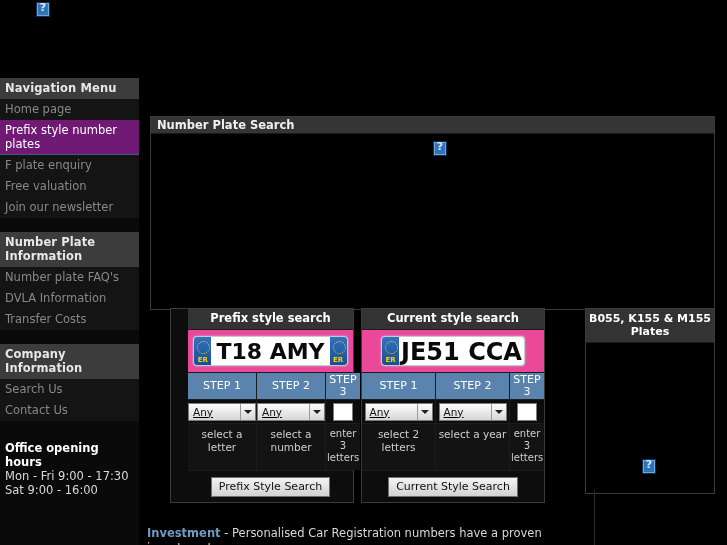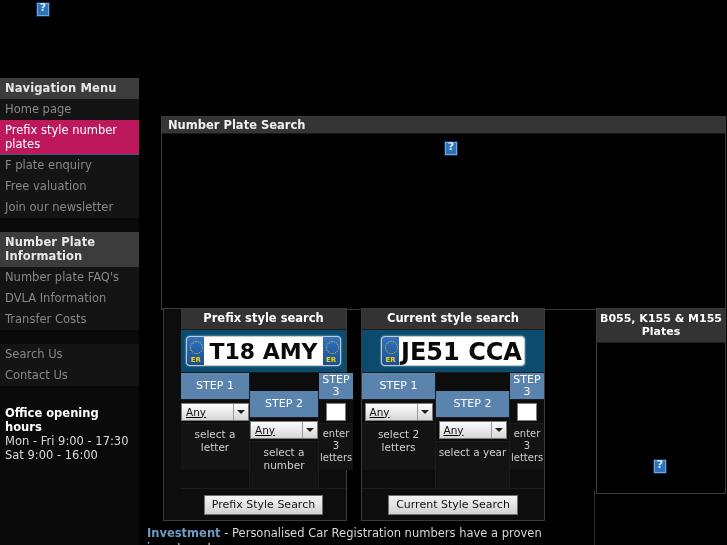--- a/index.html
+++ b/index.html
@@ -57,39 +57,39 @@
     color: #888888;
     font-size: 11.5px;
     padding: 3px 5px 3px 5px;
     line-height: 14px;
     border-bottom: 1px solid #141414;
     background: #141414;
     text-decoration: none;
     cursor: pointer;
   }
   .nav-item.sel {
-    background: #be185d;
+    background: #701a75;
     color: #ffffff;
     border-bottom: 1px solid #3a5c80;
   }
   .nav-gap { height: 14px; background: #0a0a0a; }
   .hours {
     padding: 6px 5px 0 5px;
     color: #d9d9d9;
     font-size: 11.5px;
     line-height: 14px;
   }
   .hours .h-title { font-weight: bold; color: #ffffff; }
 
   
   .main { position: absolute; left: 139px; top: 0; right: 0; bottom: 0; background:#000; }
 
   
   .nps {
-    position: absolute; left: 22px; top: 116px; width: 565px; height: 194px;
+    position: absolute; left: 11px; top: 116px; width: 565px; height: 194px;
     border: 1px solid #3a3a3a;
     background: #000;
   }
   .nps-head {
     height: 17px;
     background: #353535;
     color: #f0f0f0;
     font-size: 11.5px;
     font-weight: bold;
     padding: 1px 0 0 6px;
@@ -100,36 +100,36 @@
 
   
   .srow { position: absolute; left: 0; top: 308px; width: 588px; }
 
   .sbox {
     position: absolute;
     width: 184px;
     border: 1px solid #3b3b3b;
     background: #0d0d0d;
   }
-  .sbox.prefix { left: 24px; padding-left: 17px; }
+  .sbox.prefix { left: 31px; padding-left: 17px; }
   .sbox.current { left: 222px; }
 
   .sbox-head {
     background: #333333;
     color: #ffffff;
     font-size: 11.5px;
     font-weight: bold;
     text-align: center;
     padding: 3px 0 4px 0;
     line-height: 13px;
     border-bottom: 1px solid #1c1c1c;
   }
 
   .plate-wrap {
-    background: #0c4a6e;
+    background: #ec4899;
     padding: 6px 3px 6px 3px;
     display: flex;
     justify-content: center;
     align-items: flex-start;
     overflow: hidden;
   }
   .plate {
     display: flex;
     align-items: stretch;
     background: #ffffff;
@@ -172,21 +172,21 @@
     white-space: nowrap;
   }
   .plate.wide .chars { font-size: 24px; padding: 0 2px; }
   .plate .eu.right { flex: 0 0 17px; }
 
   
   .steps { display: flex; border-top: 1px solid #1c1c1c; }
   .step-col { border-right: 1px solid #1c1c1c; }
   .step-col:last-child { border-right: none; }
   .col-a { width: 74px; }
-  .col-b { width: 74px; margin-top: 18px; }
+  .col-b { width: 74px; }
   .col-c { width: 34px; }
 
   .step-hdr {
     background: #5a83ae;
     color: #ffffff;
     font-size: 11px;
     text-align: center;
     height: 27px;
     display: flex; align-items: center; justify-content: center;
     line-height: 12px;
@@ -251,21 +251,20 @@
     padding: 2px 7px 3px 7px;
     cursor: pointer;
     font-family: "DejaVu Sans", "Liberation Sans", sans-serif;
   }
 
   
   .promo {
     position: absolute; left: 446px; top: 0; width: 130px;
     border: 1px solid #3b3b3b;
     background: #0f766e;
-    margin-left: 11px;
   }
   .promo-head {
     background: #333333;
     color: #ffffff;
     font-size: 11px;
     font-weight: bold;
     text-align: center;
     padding: 3px 2px 4px 2px;
     line-height: 13px;
     border-bottom: 1px solid #1c1c1c;
@@ -306,20 +305,21 @@
 
     <div class="nav-gap"></div>
 
     <div class="nav-head">Number Plate Information</div>
     <a class="nav-item">Number plate FAQ's</a>
     <a class="nav-item">DVLA Information</a>
     <a class="nav-item">Transfer Costs</a>
 
     <div class="nav-gap"></div>
 
+    <div class="nav-head">Company Information</div>
     <a class="nav-item">Search Us</a>
     <a class="nav-item">Contact Us</a>
 
     <div class="nav-gap"></div>
 
     <div class="hours">
       <div class="h-title">Office opening hours</div>
       <div>Mon - Fri 9:00 - 17:30</div>
       <div>Sat 9:00 - 16:00</div>
 

